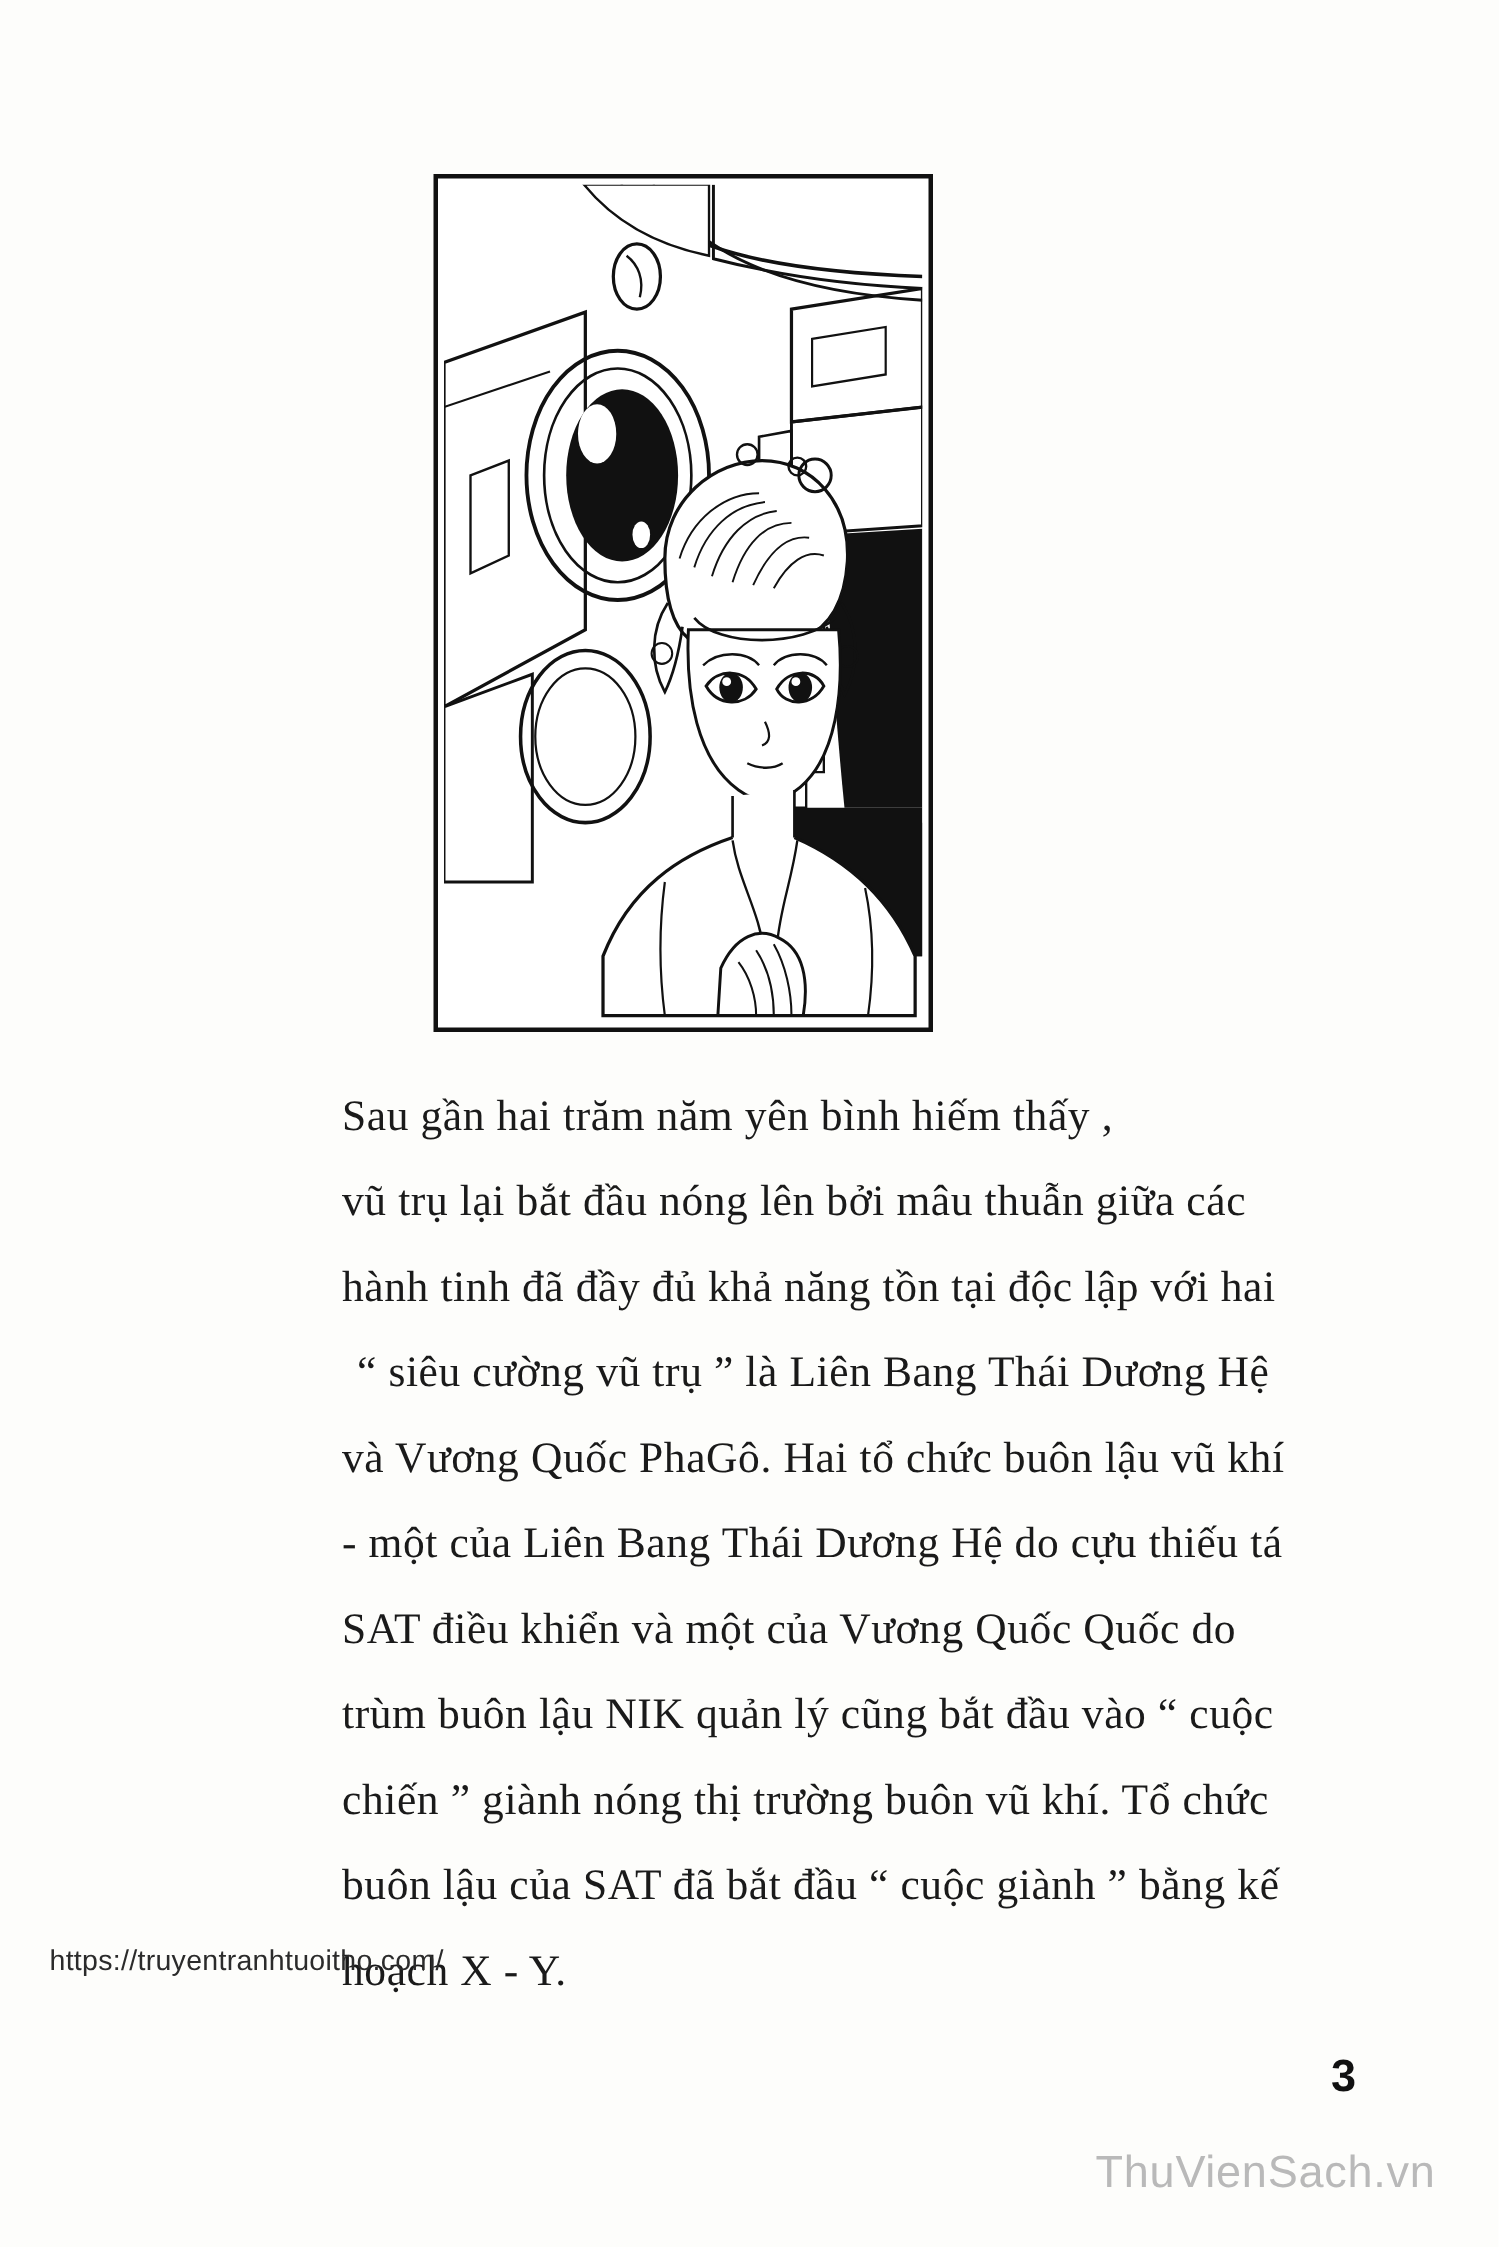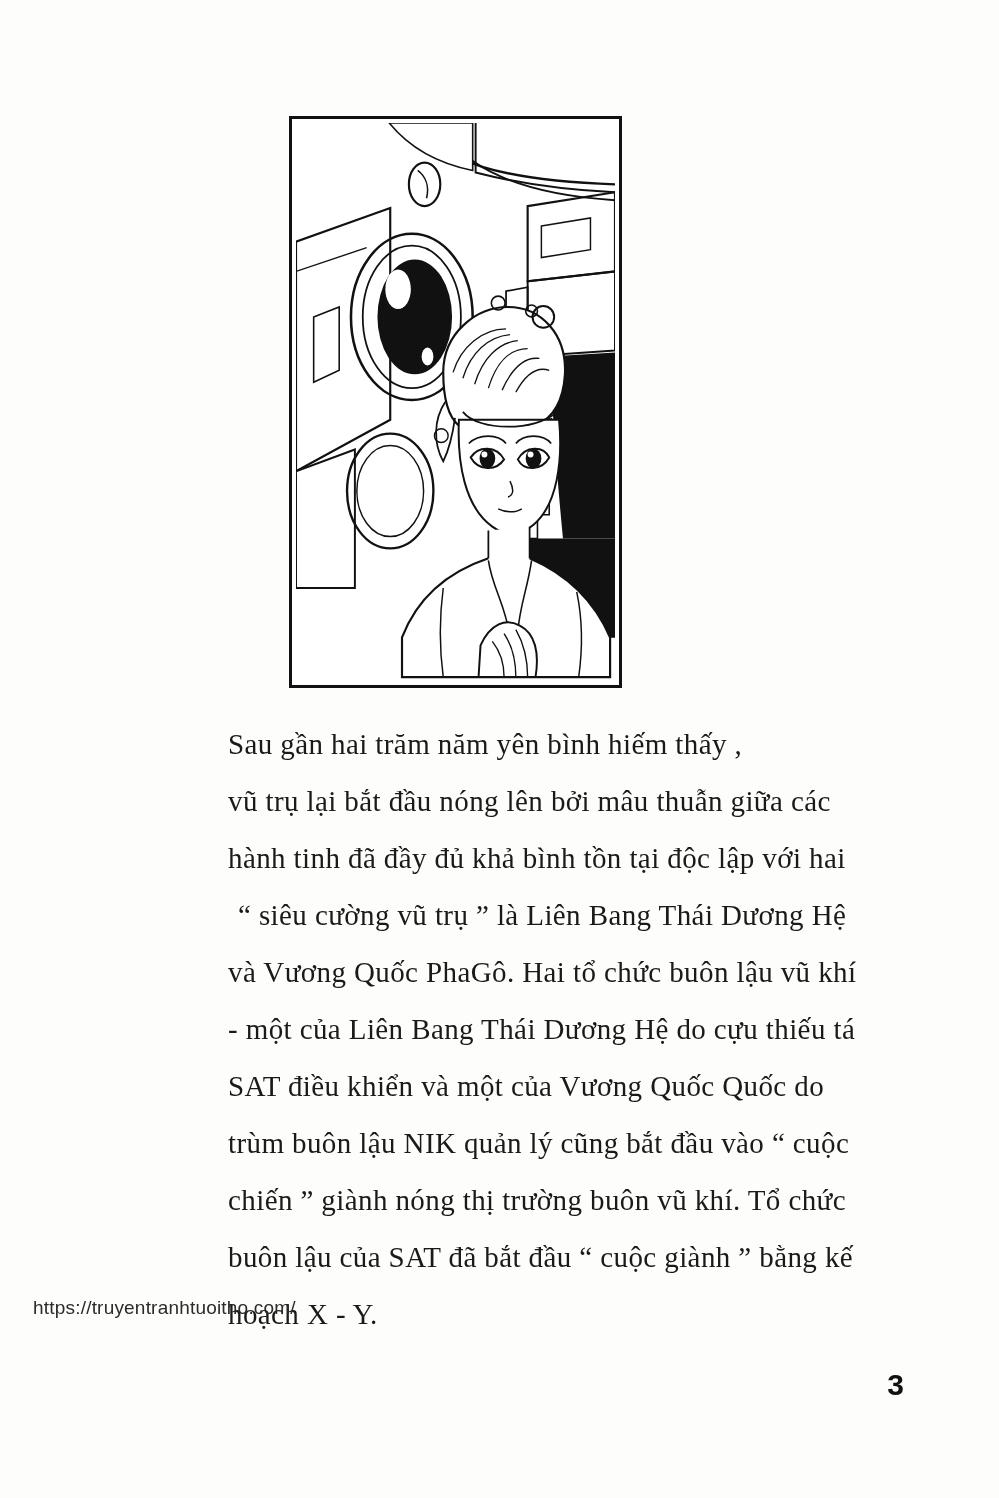--- a/index.html
+++ b/index.html
@@ -193,29 +193,30 @@
           <path d="M224 512 C232 526 236 544 236 560" fill="none" stroke="#111" stroke-width="1.4"></path>
         </svg>
       </div>
     </div>
   </div>
 
   <div class="body-text">
     <p class="indent">
       <span class="line">Sau gần hai trăm năm yên bình hiếm thấy ,</span>
       <span class="line">vũ trụ lại bắt đầu nóng lên bởi mâu thuẫn giữa các</span>
-      <span class="line">hành tinh đã đầy đủ khả bình tồn tại độc lập với hai</span>
+      <span class="line">hành tinh đã đầy đủ khả năng tồn tại độc lập với hai</span>
       <span class="line center-ish">“ siêu cường vũ trụ ” là Liên Bang Thái Dương Hệ</span>
       <span class="line">và Vương Quốc PhaGô. Hai tổ chức buôn lậu vũ khí</span>
       <span class="line">- một của Liên Bang Thái Dương Hệ do cựu thiếu tá</span>
       <span class="line">SAT điều khiển và một của Vương Quốc Quốc do</span>
       <span class="line">trùm buôn lậu NIK quản lý cũng bắt đầu vào “ cuộc</span>
       <span class="line">chiến ” giành nóng thị trường buôn vũ khí. Tổ chức</span>
       <span class="line">buôn lậu của SAT đã bắt đầu “ cuộc giành ” bằng kế</span>
       <span class="line">hoạch X - Y.</span>
     </p>
   </div>
 
   <div class="page-number">3</div>
 
   <div class="url-watermark">https://truyentranhtuoitho.com/</div>
+  <div class="site-watermark">ThuVienSach.vn</div>
 
 </div>
 
 </body></html>

